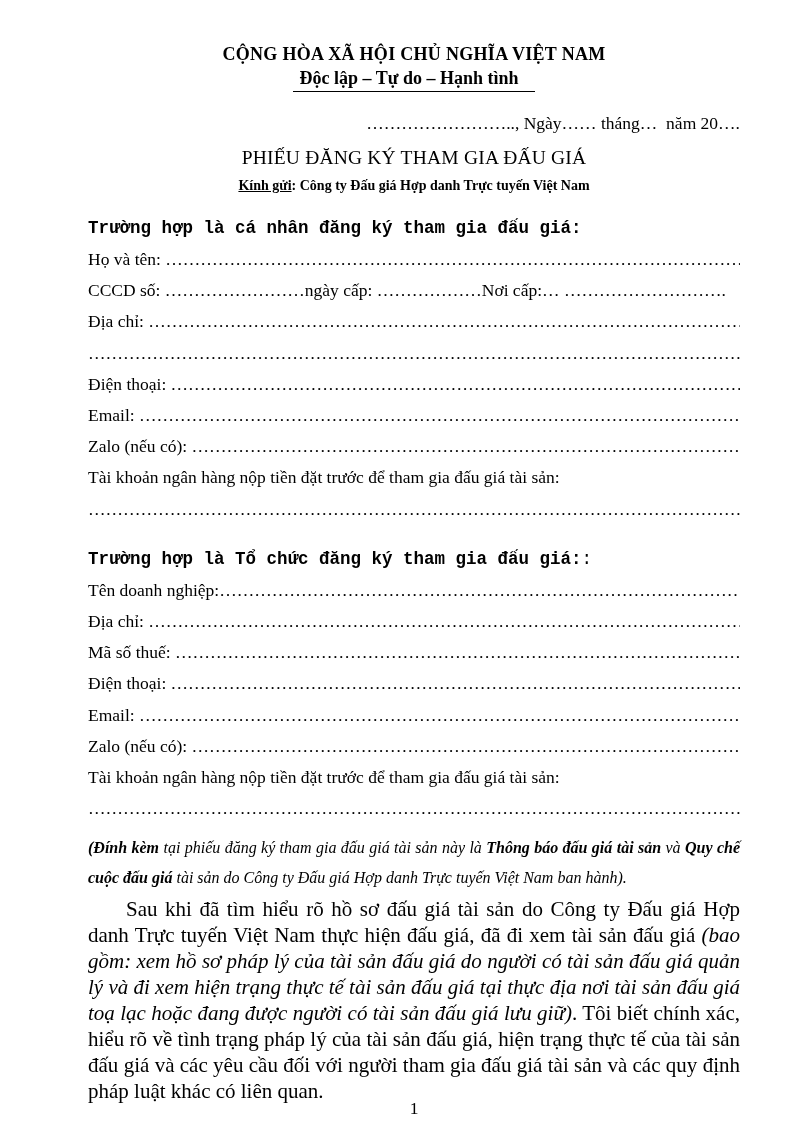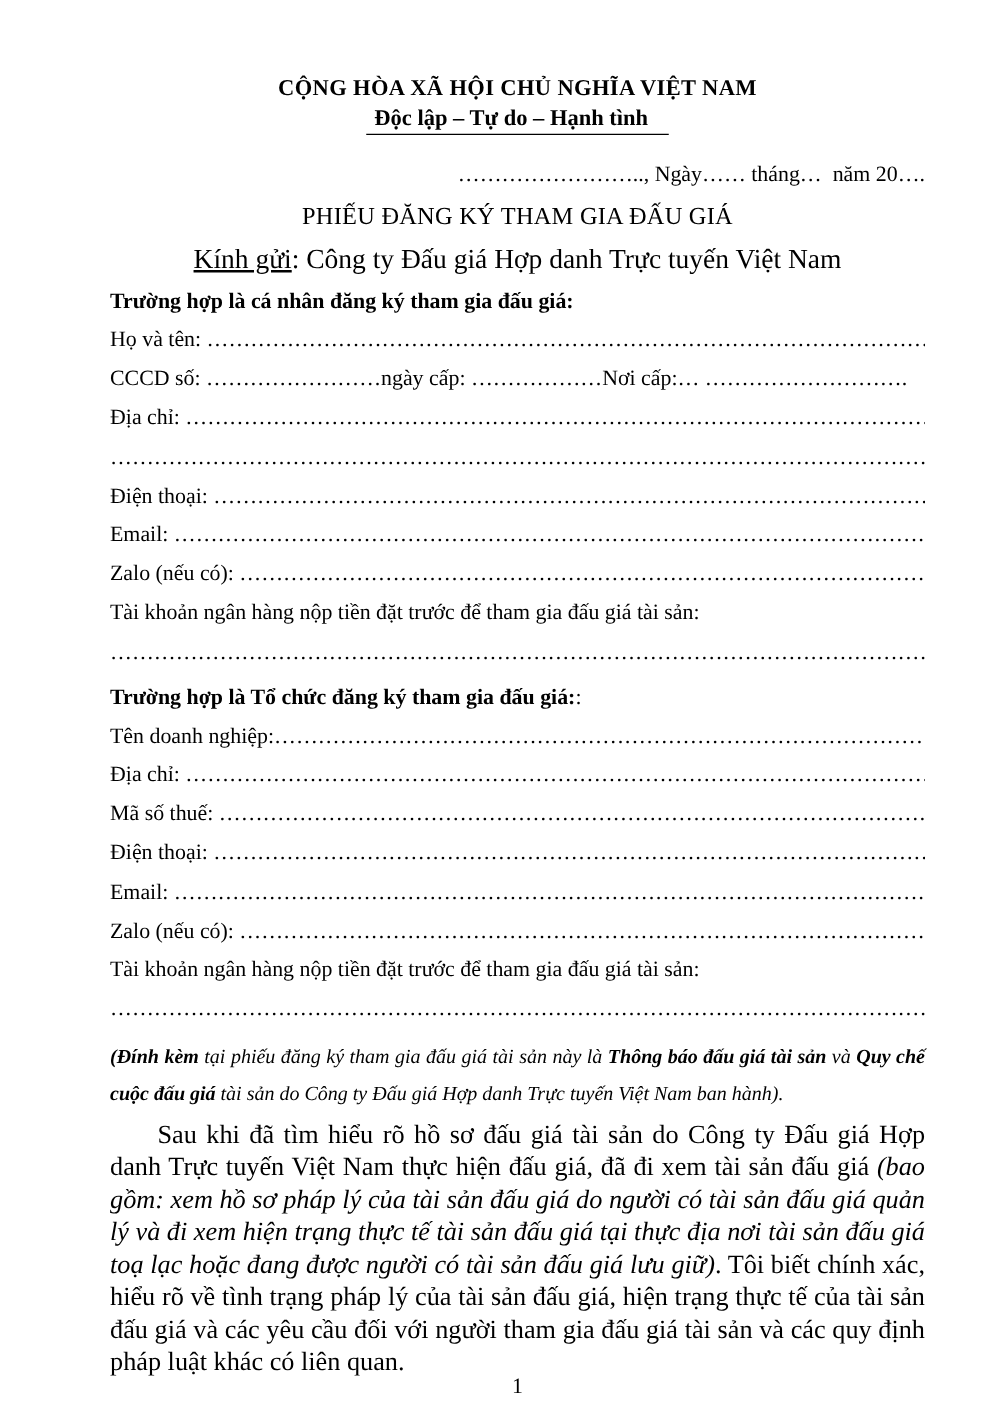--- a/index.html
+++ b/index.html
@@ -6,40 +6,40 @@
   body {
     width: 800px; height: 1132px;
     background: #ffffff; color: #000000;
     font-family: "Liberation Serif", serif;
     overflow: hidden;
   }
   .page {
     position: relative;
     box-sizing: border-box;
     width: 800px; height: 1132px;
-    padding: 60px 60px 0 88px;
+    padding: 44px 60px 0 88px;
   }
   .center { text-align: center; }
   .national-title {
     font-size: 18px; font-weight: bold; letter-spacing: 0.3px;
   }
   .motto { font-size: 18px; font-weight: bold; margin-top: 3px; }
   .motto .underlined {
     display: inline-block;
     padding: 0 16px 2px 6px;
     border-bottom: 1.7px solid #000;
   }
   .date-line {
     text-align: right; font-size: 17.5px; margin-top: 21px;
   }
   .form-title { font-size: 19.5px; font-weight: normal; margin-top: 13px; letter-spacing: 0.2px; }
   .form-subtitle { font-style: italic; font-size: 17.5px; margin-top: 10px; }
-  .addressee { font-weight: normal; font-size: 22px; margin-top: 9px; }
+  .addressee { font-weight: bold; font-size: 14px; margin-top: 9px; }
   .addressee .label { text-decoration: underline; }
-  .section-heading { font-weight: bold; font-size: 17.5px; line-height: 31px; margin-top: 5px; }
+  .section-heading { font-weight: bold; font-size: 17.5px; line-height: 31px; margin-top: 19px; font-family: Liberation Mono, monospace; }
   .section-heading .suffix { font-weight: normal; }
   .field-line {
     font-size: 17.5px; line-height: 31.2px;
     white-space: nowrap; overflow: hidden;
   }
   .attachment {
     margin-top: 9px; font-size: 16px; line-height: 30px; text-align: justify;
   }
   .commitment {
     font-size: 21px; line-height: 26px; text-align: justify;

